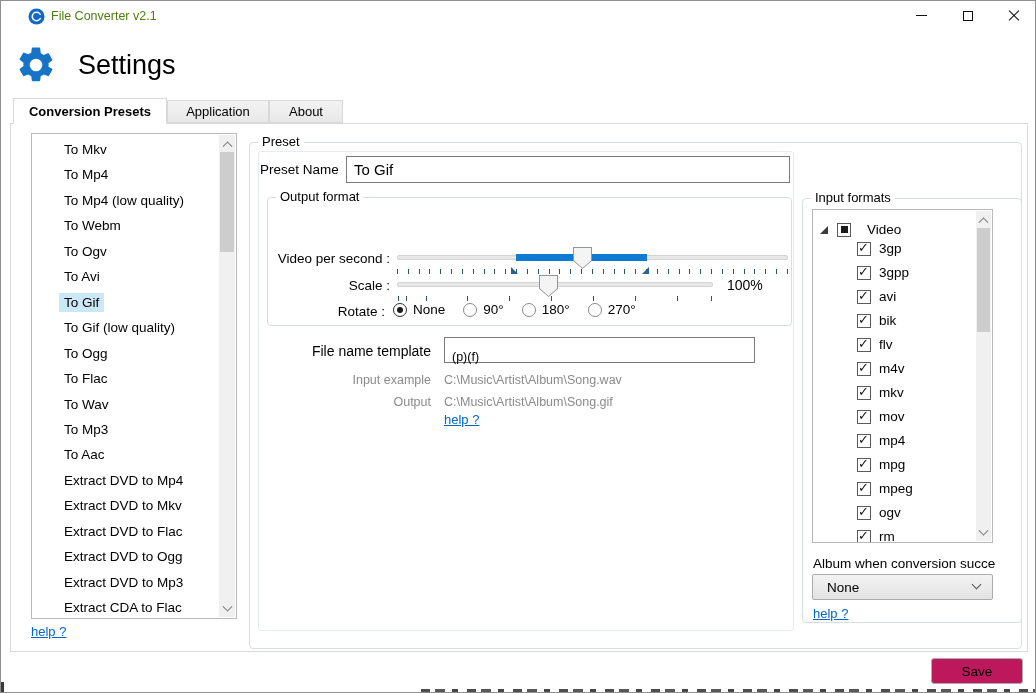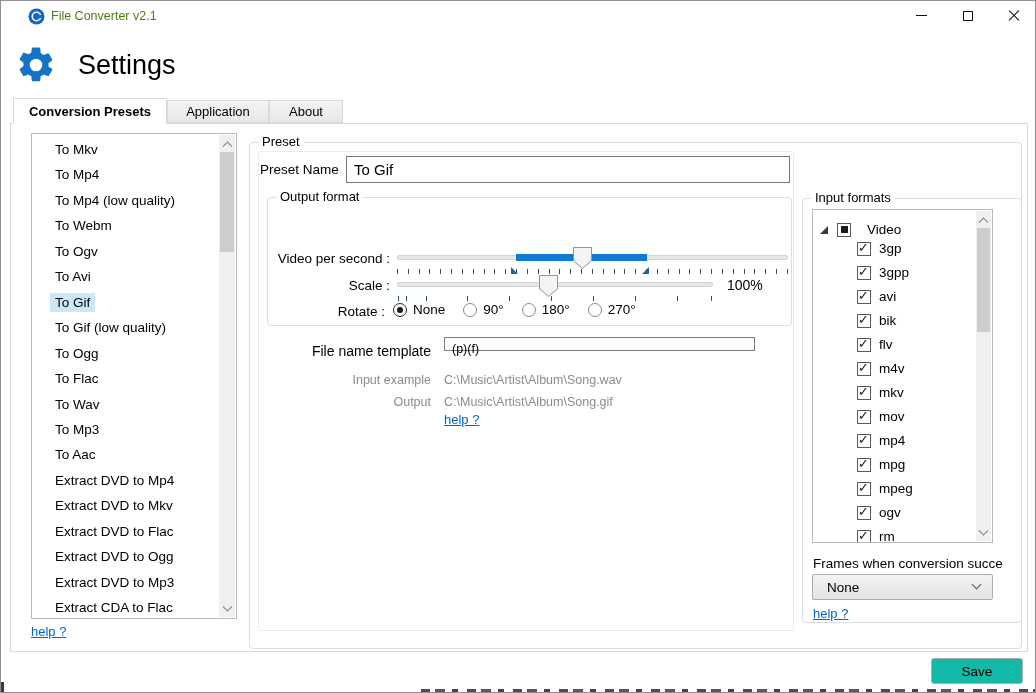--- a/index.html
+++ b/index.html
@@ -29,21 +29,21 @@
   .page-box { border:1px solid #d9d9d9; background:#fff; }
 
   
   .group { border:1px solid #d5dfe5; border-radius:4px; }
   .group-label { position:absolute; top:-9px; left:8px; background:#fff; padding:0 4px;
                  font-size:13px; color:#000; white-space:nowrap; }
   .inner-panel { border:1px solid #e6ecf2; border-radius:3px; }
 
   
   .listbox { background:#fff; border:1px solid #b9b9b9; overflow:hidden; }
-  .list-item { position:absolute; left:8px; right:18px; height:23px; padding-left:10px;
+  .list-item { position:absolute; left:17px; right:18px; height:23px; padding-left:10px;
                font-size:13.5px; display:flex; align-items:center;text-align:center; }
   .list-item span { display:inline-block; padding:2px 5px; white-space:nowrap; }
   .list-item.selected span { background:#cbe8f6; }
 
   
   .sbar { position:absolute; top:1px; bottom:1px; background:#f0f0f0; }
   .sb-arrow { position:absolute; left:0; right:0; height:16px; display:flex;
               align-items:center; justify-content:center; }
   .sb-chev { width:7px; height:7px; border-right:1.4px solid #7a7a7a; border-bottom:1.4px solid #7a7a7a; }
   .sb-chev.up { transform:rotate(-135deg) translate(-2px,-2px); }
@@ -89,21 +89,21 @@
   
   .treebox { background:#fff; border:1px solid #b9b9b9; overflow:hidden; }
   .cb { position:relative; width:14px; height:14px; border:1px solid #5a5a5a; background:#fff; flex:0 0 14px; }
   .cb.ind::after { content:""; position:absolute; inset:2.5px; background:#1a1a1a; }
   .cb .mark { position:absolute; top:-3px; left:0; font:bold 13px "DejaVu Sans", sans-serif; color:#141414; }
   .tree-row { position:absolute; display:flex; align-items:center; font-size:13.5px; }
   .tree-row .cb { margin-right:8px; }
   .expander { width:0; height:0; border-left:8px solid transparent; border-bottom:8px solid #3c3c3c; }
 
   
-  .btn { background:#14b8a6; border:1px solid #adadad; border-radius:3px; font-size:13.5px;
+  .btn { background:#be185d; border:1px solid #adadad; border-radius:3px; font-size:13.5px;
          display:flex; align-items:center; justify-content:center; }
 
   
   .artifact { background:repeating-linear-gradient(90deg,#2e2e2e 0 9px,transparent 9px 14px,
       #3a3a3a 14px 24px,transparent 24px 31px,#262626 31px 37px,transparent 37px 46px); opacity:.85; }
 </style>
 </head>
 <body>
 
 <div class="screen">
@@ -306,21 +306,21 @@
         <span class="radio"></span>
         <span class="radio-label">180°</span>
       </span>
       <span class="radio-wrap">
         <span class="radio"></span>
         <span class="radio-label">270°</span>
       </span>
     </div>
 
   <div class="abs lbl right" style="left:280px;top:342px;width:150px;font-size:14px;z-index:5;">File name template</div>
-  <div class="abs textbox small" style="left:443px;top:336px;width:311px;height:14px;z-index:5;align-items:flex-start;padding-top:4px;">
+  <div class="abs textbox small" style="left:443px;top:336px;width:311px;height:26px;z-index:5;align-items:flex-start;padding-top:12px;">
     <span>(p)(f)</span>
   </div>
   <div class="abs lbl gray right" style="left:280px;top:372px;width:150px;z-index:5;">Input example</div>
   <div class="abs lbl gray" style="left:443px;top:372px;z-index:5;">C:\Music\Artist\Album\Song.wav</div>
   <div class="abs lbl gray right" style="left:280px;top:394px;width:150px;z-index:5;">Output</div>
   <div class="abs lbl gray" style="left:443px;top:394px;z-index:5;">C:\Music\Artist\Album\Song.gif</div>
   <div class="abs link" style="left:443px;top:411px;z-index:5;">help ?</div>
 
   <div class="abs group" style="left:801px;top:197px;width:220px;height:425px;z-index:5;">
     <div class="group-label">Input formats</div>
@@ -415,21 +415,21 @@
       <div class="sb-arrow" style="top:0;">
           <div class="sb-chev up"></div>
         </div>
       <div class="sb-thumb" style="top:17px;height:104px;"></div>
       <div class="sb-arrow" style="bottom:0;">
           <div class="sb-chev down"></div>
         </div>
     </div>
   </div>
 
-  <div class="abs lbl" style="left:812px;top:555px;width:200px;overflow:hidden;z-index:6;">Frames when conversion succe</div>
+  <div class="abs lbl" style="left:812px;top:555px;width:200px;overflow:hidden;z-index:6;">Album when conversion succe</div>
   <div class="abs combo" style="left:811px;top:573px;width:181px;height:26px;z-index:6;">
     <span>None</span>
     <span class="chev"></span>
   </div>
   <div class="abs link" style="left:812px;top:605px;z-index:6;">help ?</div>
 
   <div class="abs btn" style="left:930px;top:657px;width:92px;height:26px;z-index:4;">
     <span>Save</span>
   </div>
 

